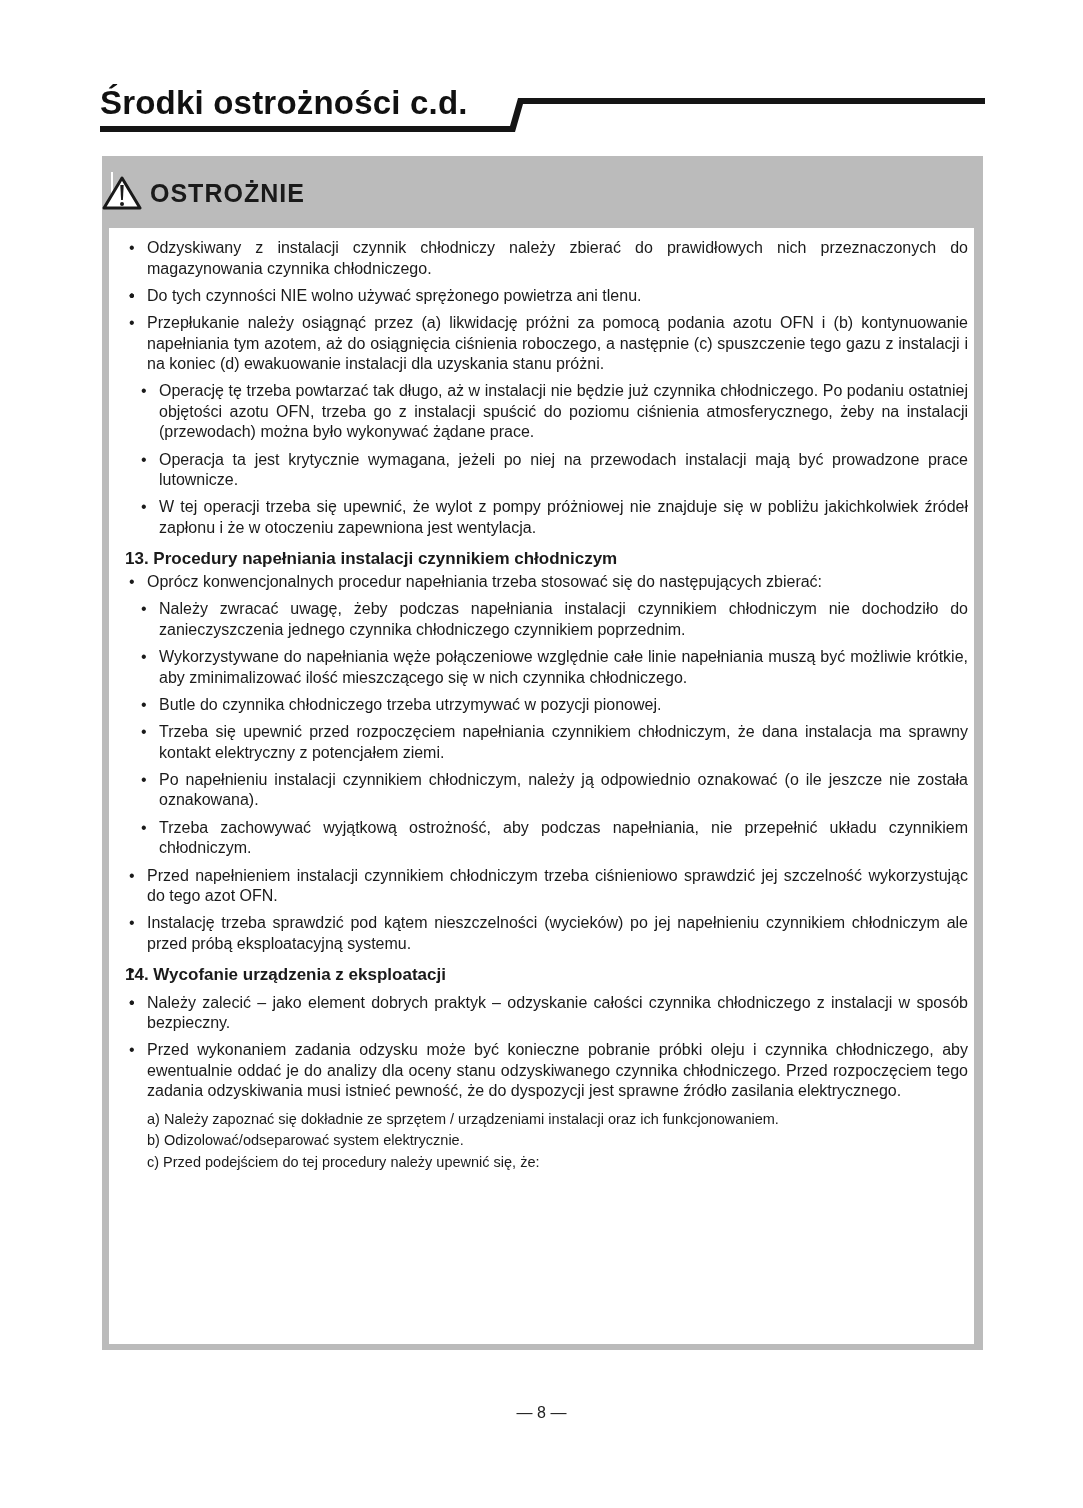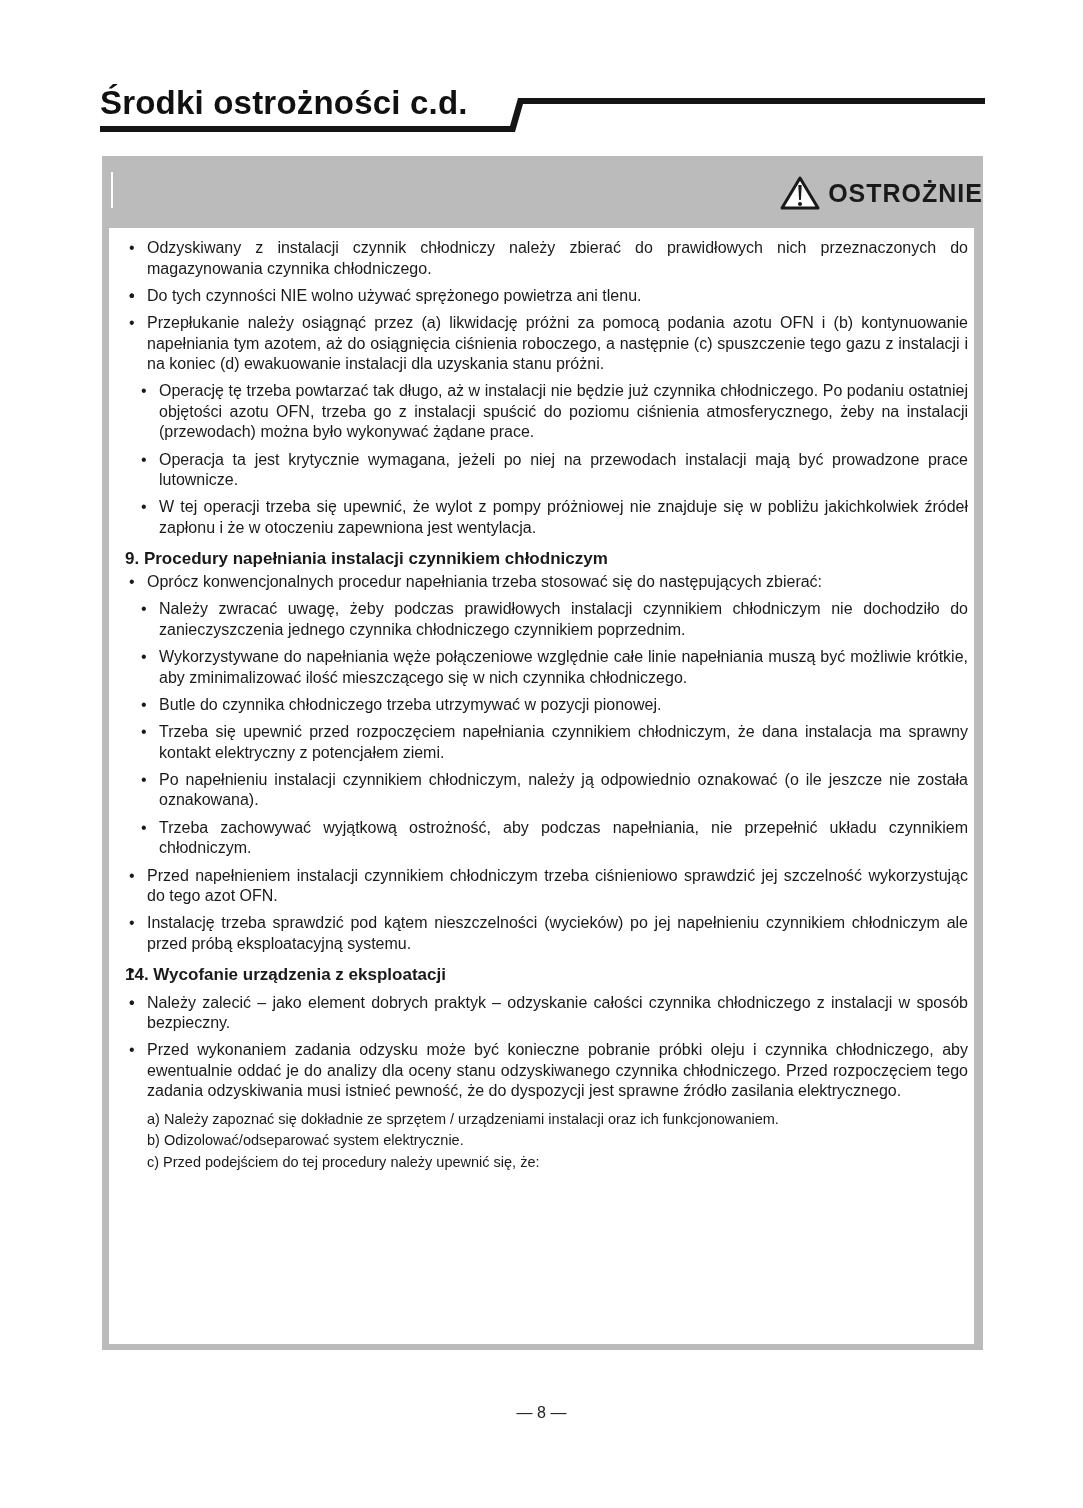--- a/index.html
+++ b/index.html
@@ -3,21 +3,21 @@
 <meta charset="utf-8">
 <style>
   html, body { margin:0; padding:0; background:#ffffff; }
   body { width:1083px; height:1508px; position:relative; font-family:"Liberation Sans", sans-serif; color:#1a1a1a; overflow:hidden; }
   .page-header { position:absolute; left:100px; top:84px; width:885px; height:50px; }
   .page-title { position:absolute; left:0; top:0; font-size:33px; font-weight:bold; color:#111; letter-spacing:0.2px; white-space:nowrap; }
   .header-line { position:absolute; left:0; top:0; }
   .caution-box { position:absolute; left:102px; top:156px; width:881px; height:1194px; background:#bbbbbb; }
   .caution-header { position:absolute; left:0; top:0; width:881px; height:72px; }
   .caution-header .edge { position:absolute; left:9px; top:16px; width:2px; height:36px; background:#ffffff; }
-  .caution-title-wrap { position:absolute; left:0; right:0; top:20px; text-align:right; }
+  .caution-title-wrap { position:absolute; left:0; right:0; top:20px; text-align:left; }
   .caution-title { display:inline-flex; align-items:center; gap:8px; font-size:25px; font-weight:bold; color:#1a1a1a; letter-spacing:1px; }
   .caution-body { position:absolute; left:7px; top:72px; width:865px; height:1116px; background:#ffffff; }
   .content { position:absolute; left:14px; top:10px; width:845px; font-size:16px; line-height:20.5px; }
   .item { position:relative; padding-left:24px; text-align:justify; margin-bottom:6.8px; }
   .item .bullet { position:absolute; left:6px; top:0; }
   .sub { padding-left:36px; }
   .sub .bullet { left:18px; }
   .section-title { font-size:17px; font-weight:bold; margin:11px 0 2px 2px; }
   .alpha { padding-left:24px; font-size:14.5px; line-height:20px; margin-bottom:1.5px; }
   .page-number { position:absolute; left:0; right:0; top:1404px; text-align:center; font-size:16px; color:#222; }
@@ -52,24 +52,24 @@
       <div id="list-main">
           <div class="item"><span class="bullet">•</span><span>Odzyskiwany z instalacji czynnik chłodniczy należy zbierać do prawidłowych nich przeznaczonych do magazynowania czynnika chłodniczego.</span></div>
           <div class="item"><span class="bullet">•</span></div>
           <div class="item"><span class="bullet">•</span></div>
           <div class="item"><span class="bullet">•</span><span>Do tych czynności NIE wolno używać sprężonego powietrza ani tlenu.</span></div>
           <div class="item"><span class="bullet">•</span><span>Przepłukanie należy osiągnąć przez (a) likwidację próżni za pomocą podania azotu OFN i (b) kontynuowanie napełniania tym azotem, aż do osiągnięcia ciśnienia roboczego, a następnie (c) spuszczenie tego gazu z instalacji i na koniec (d) ewakuowanie instalacji dla uzyskania stanu próżni.</span></div>
           <div class="item sub"><span class="bullet">•</span><span>Operację tę trzeba powtarzać tak długo, aż w instalacji nie będzie już czynnika chłodniczego. Po podaniu ostatniej objętości azotu OFN, trzeba go z instalacji spuścić do poziomu ciśnienia atmosferycznego, żeby na instalacji (przewodach) można było wykonywać żądane prace.</span></div>
           <div class="item sub"><span class="bullet">•</span><span>Operacja ta jest krytycznie wymagana, jeżeli po niej na przewodach instalacji mają być prowadzone prace lutownicze.</span></div>
           <div class="item sub"><span class="bullet">•</span><span>W tej operacji trzeba się upewnić, że wylot z pompy próżniowej nie znajduje się w pobliżu jakichkolwiek źródeł zapłonu i że w otoczeniu zapewniona jest wentylacja.</span></div>
         </div>
-      <div class="section-title">9. Procedury napełniania instalacji czynnikiem chłodniczym</div>
+      <div class="section-title">13. Procedury napełniania instalacji czynnikiem chłodniczym</div>
       <div id="list-13">
           <div class="item"><span class="bullet">•</span><span>Oprócz konwencjonalnych procedur napełniania trzeba stosować się do następujących zbierać:</span></div>
-          <div class="item sub"><span class="bullet">•</span><span>Należy zwracać uwagę, żeby podczas prawidłowych instalacji czynnikiem chłodniczym nie dochodziło do zanieczyszczenia jednego czynnika chłodniczego czynnikiem poprzednim.</span></div>
+          <div class="item sub"><span class="bullet">•</span><span>Należy zwracać uwagę, żeby podczas napełniania instalacji czynnikiem chłodniczym nie dochodziło do zanieczyszczenia jednego czynnika chłodniczego czynnikiem poprzednim.</span></div>
           <div class="item sub"><span class="bullet">•</span><span>Wykorzystywane do napełniania węże połączeniowe względnie całe linie napełniania muszą być możliwie krótkie, aby zminimalizować ilość mieszczącego się w nich czynnika chłodniczego.</span></div>
           <div class="item sub"><span class="bullet">•</span><span>Butle do czynnika chłodniczego trzeba utrzymywać w pozycji pionowej.</span></div>
           <div class="item sub"><span class="bullet">•</span><span>Trzeba się upewnić przed rozpoczęciem napełniania czynnikiem chłodniczym, że dana instalacja ma sprawny kontakt elektryczny z potencjałem ziemi.</span></div>
           <div class="item sub"><span class="bullet">•</span><span>Po napełnieniu instalacji czynnikiem chłodniczym, należy ją odpowiednio oznakować (o ile jeszcze nie została oznakowana).</span></div>
           <div class="item sub"><span class="bullet">•</span><span>Trzeba zachowywać wyjątkową ostrożność, aby podczas napełniania, nie przepełnić układu czynnikiem chłodniczym.</span></div>
           <div class="item"><span class="bullet">•</span><span>Przed napełnieniem instalacji czynnikiem chłodniczym trzeba ciśnieniowo sprawdzić jej szczelność wykorzystując do tego azot OFN.</span></div>
           <div class="item"><span class="bullet">•</span><span>Instalację trzeba sprawdzić pod kątem nieszczelności (wycieków) po jej napełnieniu czynnikiem chłodniczym ale przed próbą eksploatacyjną systemu.</span></div>
           <div class="item"><span class="bullet">•</span></div>
         </div>
       <div class="section-title">14. Wycofanie urządzenia z eksploatacji</div>

